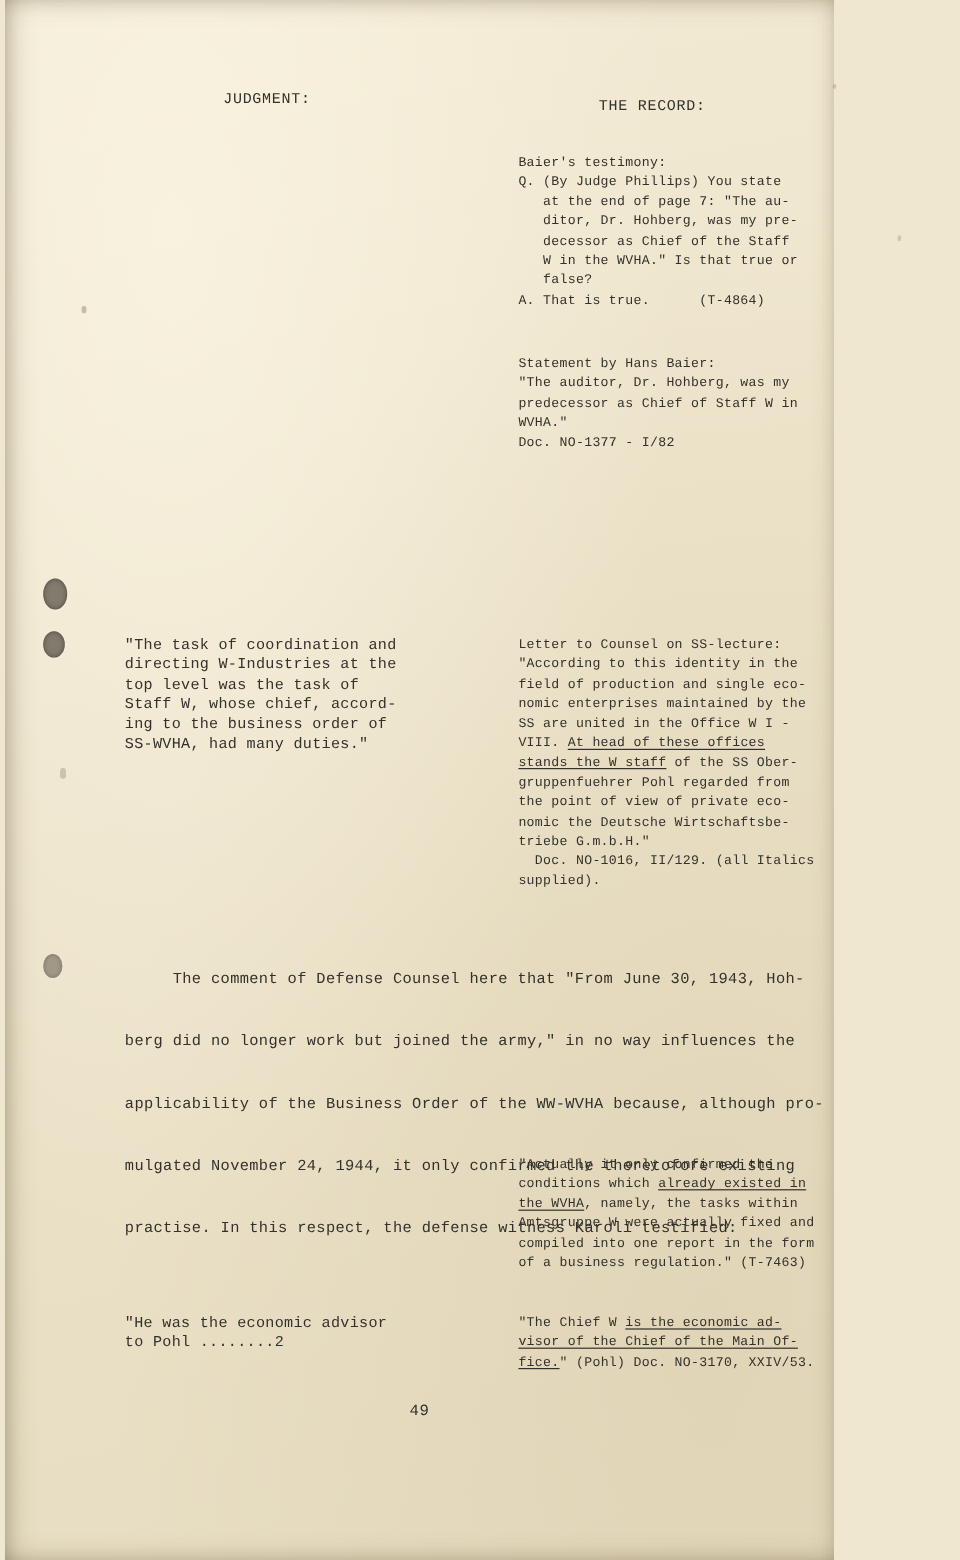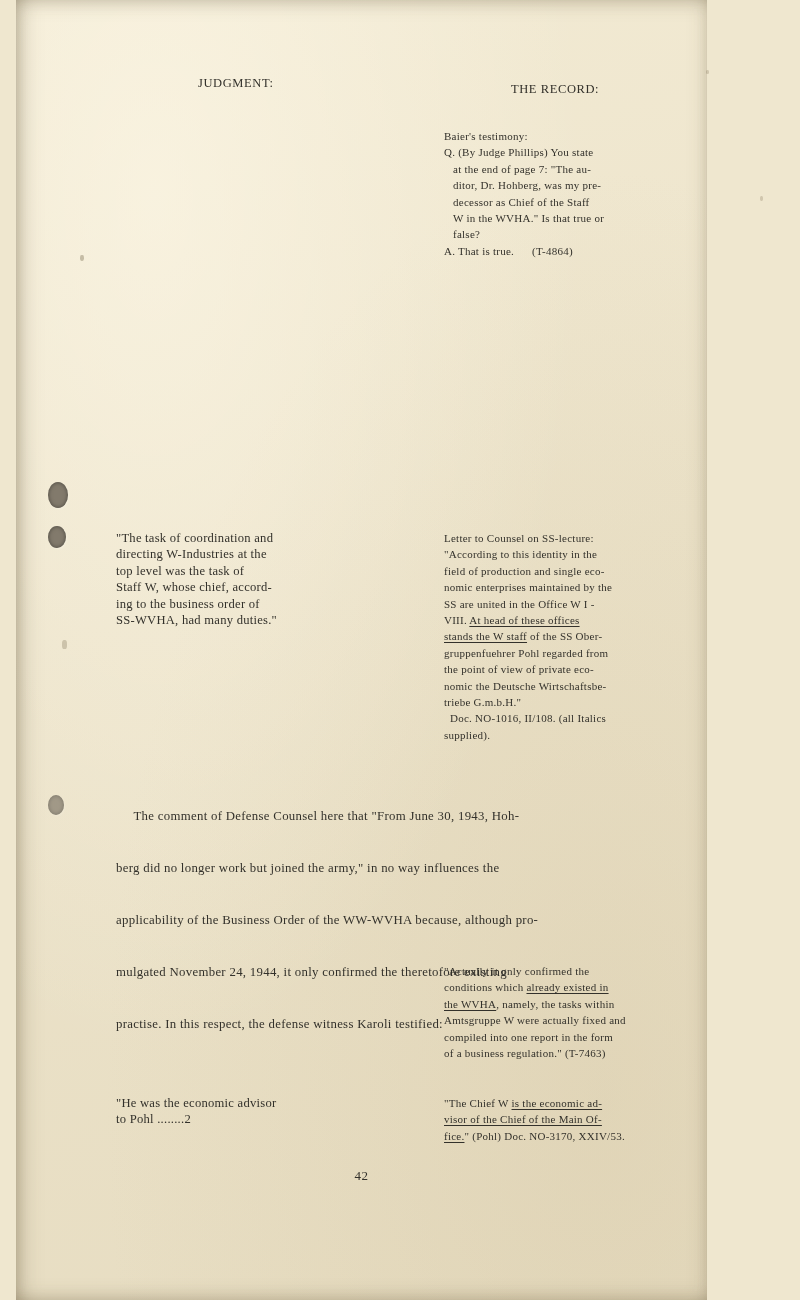--- a/index.html
+++ b/index.html
@@ -10,28 +10,27 @@
     width: 800px;
     height: 1300px;
     background: #efe7cf;
     font-family: "Liberation Mono", monospace;
     color: #2b2a26;
     position: relative;
     overflow: hidden;
   }
   .page {
     position: absolute;
-    left: 16px; top: 0;
+    left: 4px; top: 0;
     width: 691px;
     height: 1300px;
     background:
       radial-gradient(ellipse at 20% 15%, rgba(255,250,235,0.55) 0%, rgba(255,250,235,0) 55%),
       radial-gradient(ellipse at 85% 85%, rgba(210,195,160,0.35) 0%, rgba(210,195,160,0) 60%),
       linear-gradient(170deg, #f2ead3 0%, #ece3ca 45%, #e7ddc2 100%);
-    font-family: Liberation Serif, serif;
   }
   .edge-shadow {
     position: absolute;
     left: 0; top: 0; right: 0; bottom: 0;
     box-shadow: inset 14px 0 26px -16px rgba(90,75,45,0.55),
                 inset -10px 0 24px -16px rgba(90,75,45,0.35),
                 inset 0 12px 26px -18px rgba(90,75,45,0.40),
                 inset 0 -12px 26px -18px rgba(90,75,45,0.40);
     pointer-events: none;
   }
@@ -135,34 +134,39 @@
 
   <div class="col-right blk1">Baier's testimony:
 Q. (By Judge Phillips) You state
    at the end of page 7: "The au-
    ditor, Dr. Hohberg, was my pre-
    decessor as Chief of the Staff
    W in the WVHA." Is that true or
    false?
 A. That is true.      (T-4864)</div>
 
+  <div class="col-right blk2">Statement by Hans Baier:
+"The auditor, Dr. Hohberg, was my
+predecessor as Chief of Staff W in
+WVHA."
+Doc. NO-1377 - I/82</div>
 
 
   <div class="col-right blk4"><span>Letter to Counsel on SS-lecture:
 "According to this identity in the
 field of production and single eco-
 nomic enterprises maintained by the
 SS are united in the Office W I -
 VIII. </span><u>At head of these offices
 stands the W staff</u><span> of the SS Ober-
 gruppenfuehrer Pohl regarded from
 the point of view of private eco-
 nomic the Deutsche Wirtschaftsbe-
 triebe G.m.b.H."
-  Doc. NO-1016, II/108. (all Italics
+  Doc. NO-1016, II/129. (all Italics
 supplied).</span></div>
 
   <div class="col-left left1">"The task of coordination and
 directing W-Industries at the
 top level was the task of
 Staff W, whose chief, accord-
 ing to the business order of
 SS-WVHA, had many duties."</div>
 
   <div class="body-para para1">     The comment of Defense Counsel here that "From June 30, 1943, Hoh-
@@ -178,16 +182,16 @@
 compiled into one report in the form
 of a business regulation." (T-7463)</span></div>
 
   <div class="col-left left2">"He was the economic advisor
 to Pohl ........2</div>
 
   <div class="col-right blk6"><span>"The Chief W </span><u>is the economic ad-
 visor of the Chief of the Main Of-
 fice.</u><span>" (Pohl) Doc. NO-3170, XXIV/53.</span></div>
 
-  <div class="folio">42</div>
+  <div class="folio">49</div>
 
   <div class="edge-shadow"></div>
 </div>
 
 </body></html>

